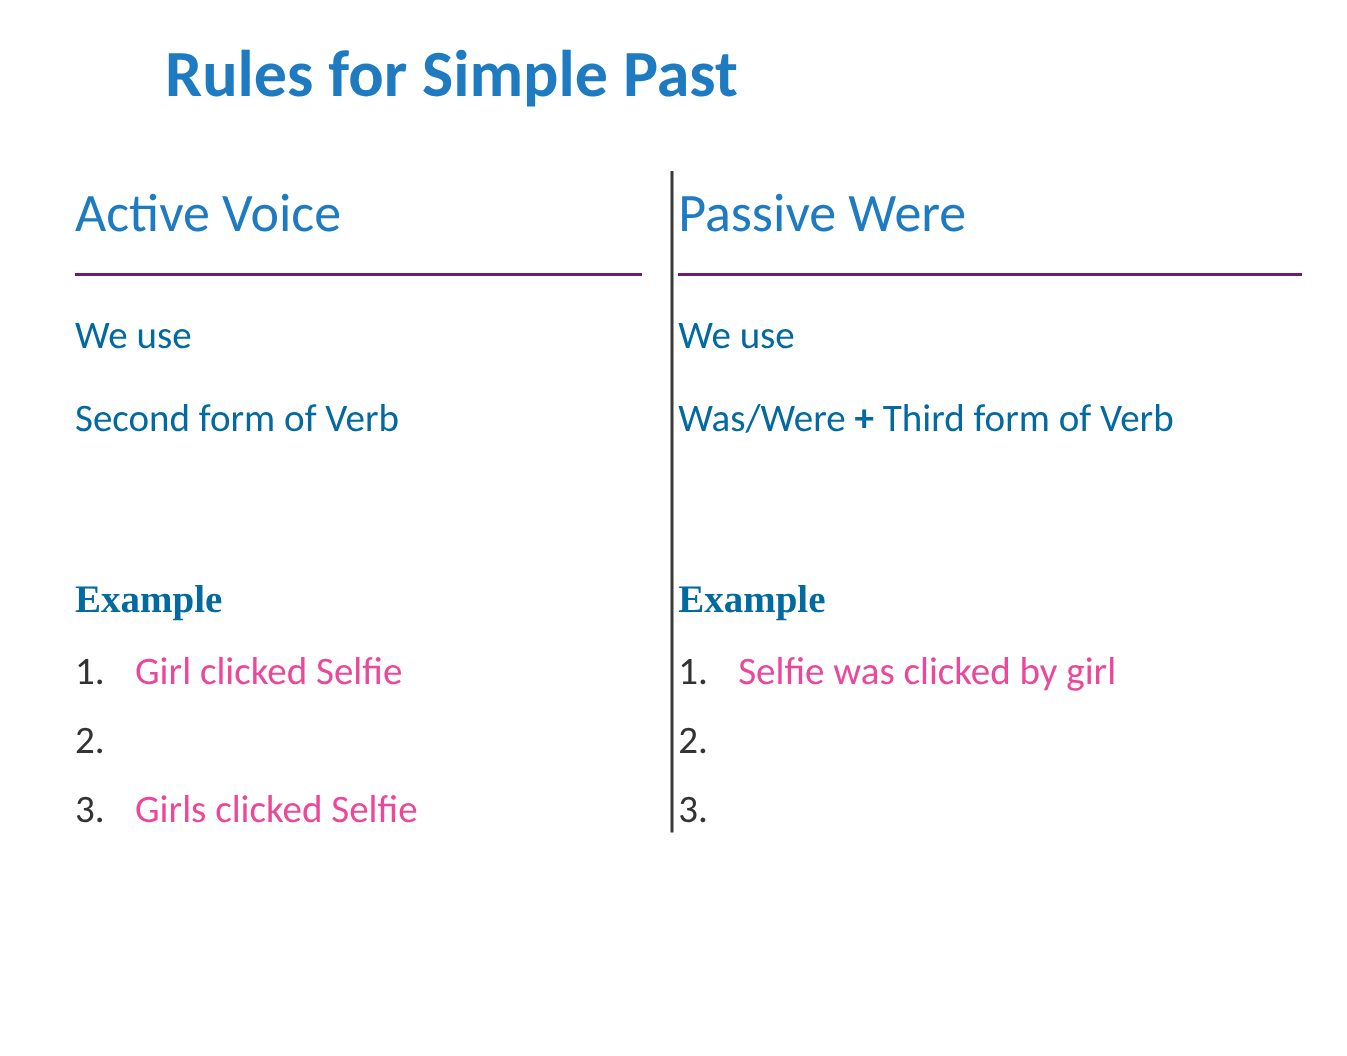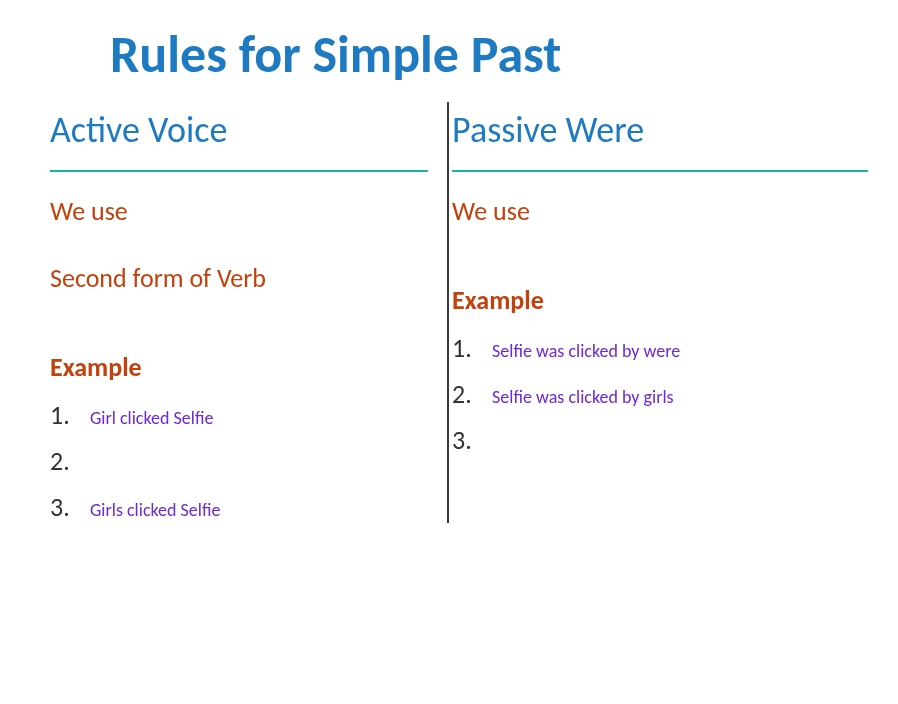--- a/index.html
+++ b/index.html
@@ -10,25 +10,25 @@
   body {
     width: 898px;
     height: 704px;
     background: #ffffff;
     font-family: 'Calibri', 'Segoe UI', Arial, sans-serif;
     color: #404040;
     padding: 20px 30px 20px 50px;
     position: relative;
   }
   .title {
-    font-size: 52px;
+    font-size: 44px;
     font-weight: bold;
     color: #1e7bc2;
     margin-left: 60px;
-    margin-bottom: 16px;
+    margin-bottom: 38px;
     margin-top: 2px;
   }
   .two-col {
     display: flex;
     flex-direction: row;
     position: relative;
   }
   .col {
     flex: 1;
     padding-top: 6px;
@@ -39,62 +39,63 @@
   }
   .col.right {
     padding-left: 14px;
     flex: 1.1;
   }
   .col-header {
     font-size: 36px;
     color: #1e7bc2;
     font-weight: 400;
     padding-bottom: 18px;
-    border-bottom: 2px solid #14b8a6;
+    border-bottom: 2px solid #701a75;
   }
   .v-divider {
     width: 2px;
     background: #3a3a3a;
     position: absolute;
     left: 48.5%;
     top: 0;
     height: 100%;
   }
   .body-text {
     font-size: 26px;
-    color: #c2410c;
+    color: #0369a1;
     line-height: 1.35;
   }
   .we-use {
     margin-top: 22px;
   }
   .formula {
-    margin-top: 32px;
+    margin-top: 20px;
   }
   .example-label {
     font-weight: bold;
-    margin-top: 54px;
+    margin-top: 86px;
+    font-family: Liberation Serif, serif;
   }
   .example-list {
     list-style: none;
     margin-top: 14px;
   }
   .example-list li {
     display: flex;
     align-items: baseline;
     margin-top: 14px;
   }
   .list-num {
     font-size: 26px;
     color: #333333;
     min-width: 40px;
   }
   .list-text {
-    font-size: 18px;
-    color: #6d28d9;
+    font-size: 26px;
+    color: #ec4899;
   }
   .plus {
     font-weight: bold;
   }
 </style>
 </head>
 <body>
 
 <div class="title">Rules for Simple Past</div>
 
@@ -117,28 +118,30 @@
       <li>
         <span class="list-num">3.</span>
         <span class="list-text">Girls clicked Selfie</span>
       </li>
     </ol>
   </div>
 
   <div class="col right">
     <div class="col-header">Passive Were</div>
     <div class="body-text we-use">We use</div>
+    <div class="body-text formula">
+      <span>Was/Were </span><span class="plus">+</span><span> Third form of Verb</span>
+    </div>
     <div class="body-text example-label">Example</div>
     <ol class="example-list">
       <li>
         <span class="list-num">1.</span>
-        <span class="list-text">Selfie was clicked by were</span>
+        <span class="list-text">Selfie was clicked by girl</span>
       </li>
       <li>
         <span class="list-num">2.</span>
-        <span class="list-text">Selfie was clicked by girls</span>
       </li>
       <li>
         <span class="list-num">3.</span>
       </li>
     </ol>
   </div>
 </div>
 
 </body></html>

